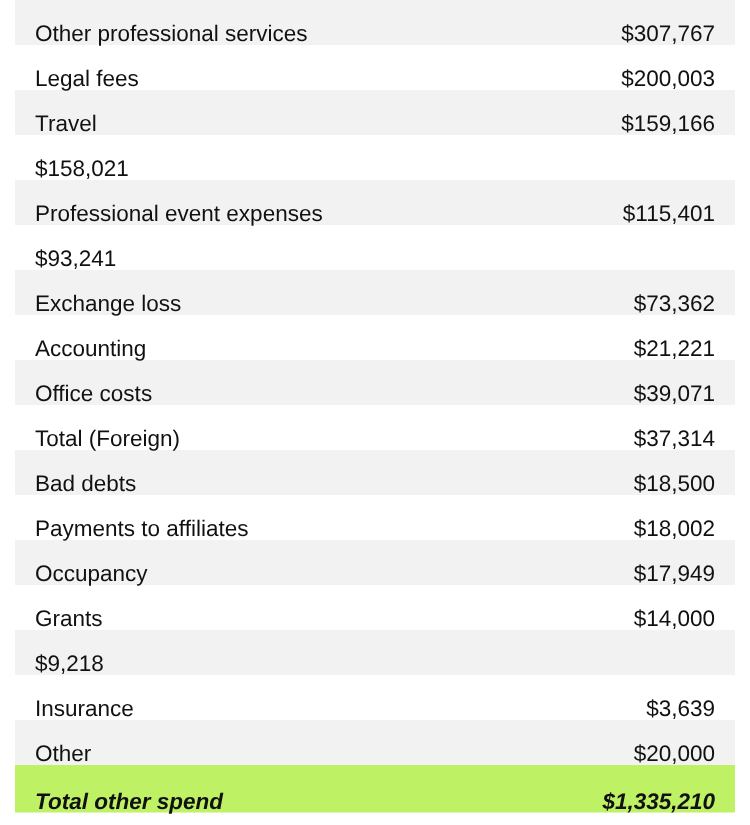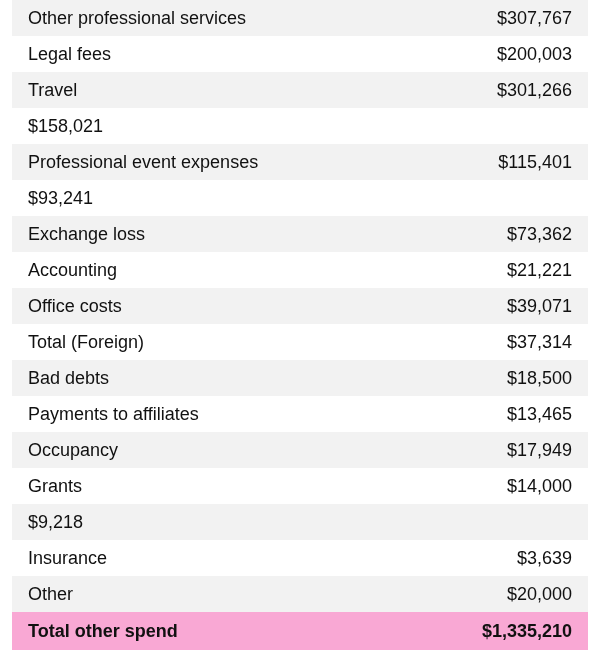--- a/index.html
+++ b/index.html
@@ -14,21 +14,21 @@
     -webkit-font-smoothing: antialiased;
   }
   #expense-table {
     width: 600px;
     box-sizing: border-box;
     padding: 0 12px;
     background: #ffffff;
   }
   .row {
     display: flex;
-    align-items: center;
+    align-items: flex-end;
     justify-content: space-between;
     height: 36px;
     box-sizing: border-box;
     padding: 0 16px;
     background: #ffffff;
     gap: 48px;
   }
   .row.shaded {
     background: #f2f2f2;
   }
@@ -40,43 +40,44 @@
     text-align: left;
   }
   .row .value {
     font-size: 18px;
     color: #111111;
     line-height: 1;
     white-space: nowrap;
     text-align: right;
   }
   .row.total {
-    background: #f9a8d4;
+    background: #bef264;
     height: 38px;
+    font-style: italic;
   }
   .row.total .label,
   .row.total .value {
     font-weight: bold;
   }
 </style>
 </head>
 <body>
 
 <div id="expense-table">
     <div class="row shaded">
       <span class="label">Other professional services</span>
       <span class="value">$307,767</span>
     </div>
     <div class="row">
       <span class="label">Legal fees</span>
       <span class="value">$200,003</span>
     </div>
     <div class="row shaded">
       <span class="label">Travel</span>
-      <span class="value">$301,266</span>
+      <span class="value">$159,166</span>
     </div>
     <div class="row">
       <span class="value">$158,021</span>
     </div>
     <div class="row shaded">
       <span class="label">Professional event expenses</span>
       <span class="value">$115,401</span>
     </div>
     <div class="row">
       <span class="value">$93,241</span>
@@ -96,21 +97,21 @@
     <div class="row">
       <span class="label">Total (Foreign)</span>
       <span class="value">$37,314</span>
     </div>
     <div class="row shaded">
       <span class="label">Bad debts</span>
       <span class="value">$18,500</span>
     </div>
     <div class="row">
       <span class="label">Payments to affiliates</span>
-      <span class="value">$13,465</span>
+      <span class="value">$18,002</span>
     </div>
     <div class="row shaded">
       <span class="label">Occupancy</span>
       <span class="value">$17,949</span>
     </div>
     <div class="row">
       <span class="label">Grants</span>
       <span class="value">$14,000</span>
     </div>
     <div class="row shaded">

